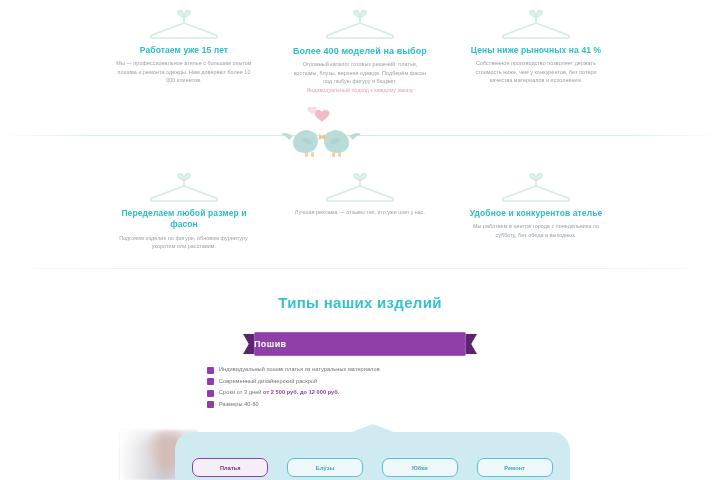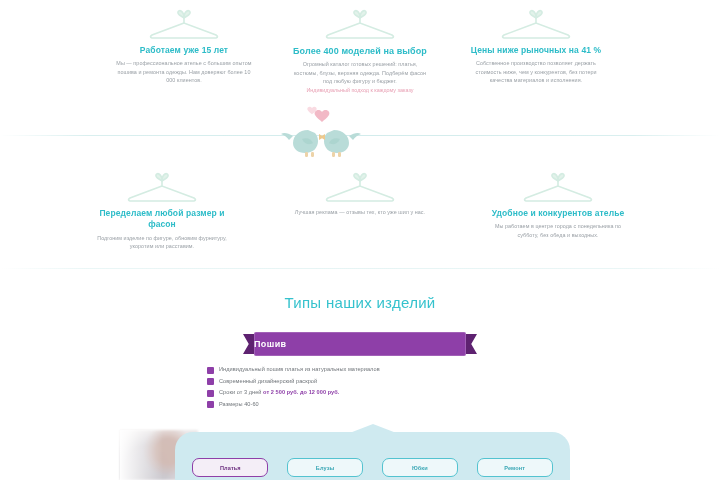--- a/index.html
+++ b/index.html
@@ -40,21 +40,21 @@
   }
 
   
   .cards-row {
     position: absolute;
     display: flex;
     justify-content: center;
     width: 720px;
   }
   .row-1 { top: 2px; left: 0; }
-  .row-2 { top: 165px; left: 0; gap: 22px; }
+  .row-2 { top: 165px; left: 0; }
 
   .card {
     width: 160px;
     margin: 0 8px;
     text-align: center;
     display: flex;
     flex-direction: column;
     align-items: center;
   }
 
@@ -103,21 +103,21 @@
 
   
   .section-heading {
     position: absolute;
     top: 294px;
     left: 0;
     width: 720px;
     text-align: center;
     color: #35c2cd;
     font-size: 15px;
-    font-weight: normal;
+    font-weight: bold;
     letter-spacing: .3px;
   }
 
   
   .ribbon {
     position: absolute;
     top: 332px;
     left: 50%;
     transform: translateX(-50%);
     width: 234px;

